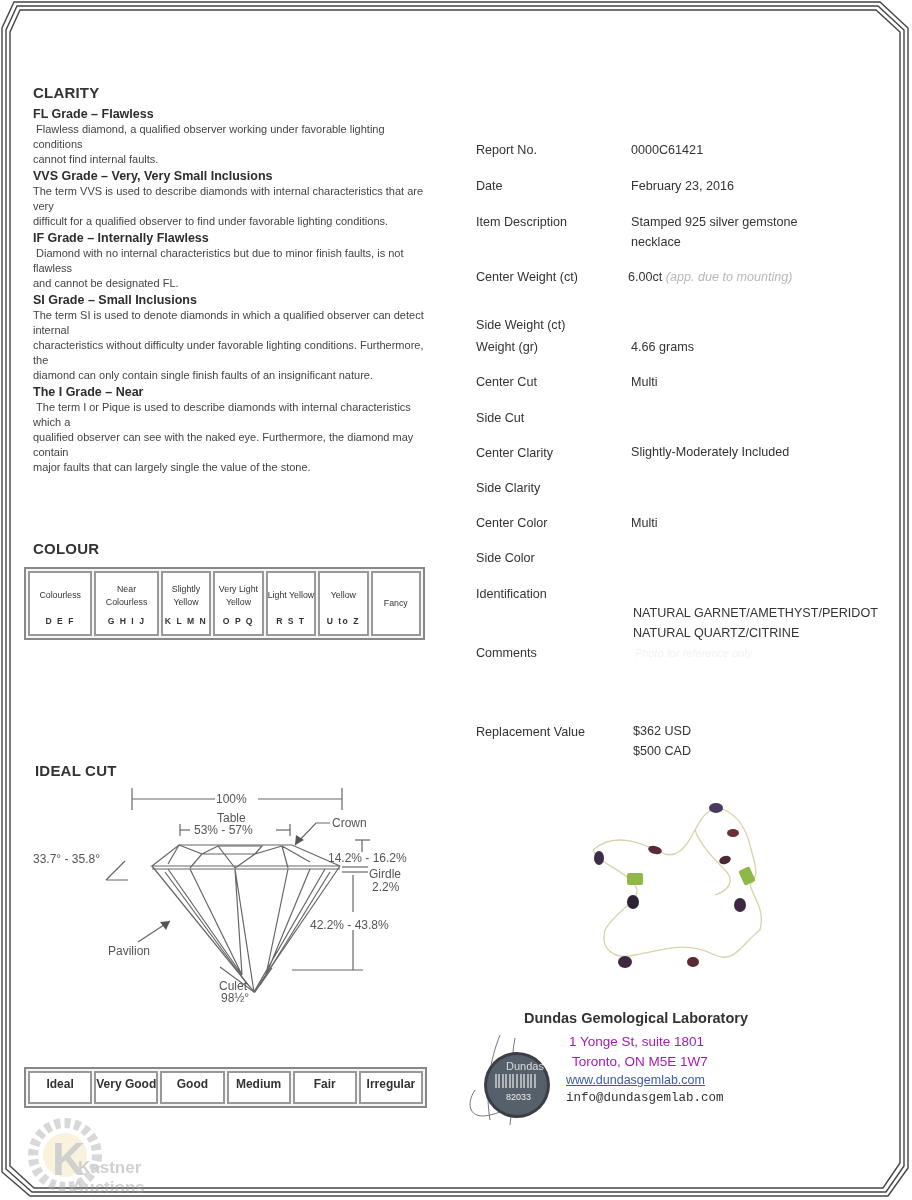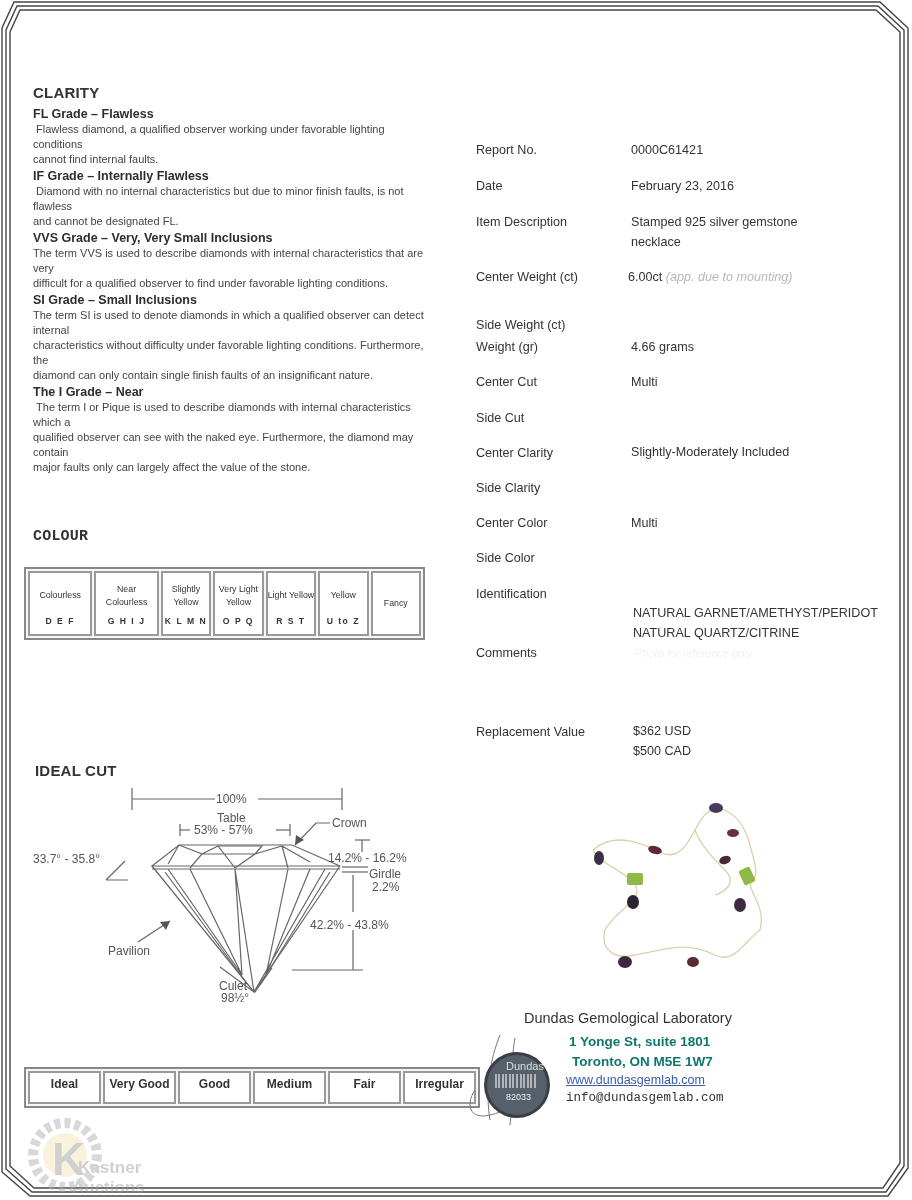--- a/index.html
+++ b/index.html
@@ -6,44 +6,44 @@
   body { width: 912px; height: 1200px; position: relative; overflow: hidden;
          font-family: "Liberation Sans", sans-serif; color: #333; }
   .frame { position: absolute; left: 0; top: 0; width: 912px; height: 1200px; pointer-events: none; }
   .abs { position: absolute; }
   .h1 { font-weight: bold; font-size: 15px; color: #333; letter-spacing: 0.2px; }
   .grade-title { font-weight: bold; font-size: 12.5px; color: #2d2d2d; margin: 0; line-height: 16px; }
   .grade-desc { font-size: 11px; color: #444; line-height: 15px; margin: 0 0 1px 0; }
   .clarity { left: 33px; top: 84px; width: 400px; }
   .clarity .h1 { margin-bottom: 5px; font-size: 15px; }
 
-  .colour-title { left: 33px; top: 528px; font-family: Liberation Mono, monospace; }
+  .colour-title { left: 33px; top: 540px; }
   .colour-table { left: 24px; top: 567px; width: 401px; height: 73px; border: 2px solid #888;
                   display: flex; padding: 2px; box-sizing: border-box; background: #f6f6f6; gap: 2px; }
   .colour-cell { flex: 1; border: 2px solid #999; background: #fff; display: flex; flex-direction: column;
                  align-items: center; justify-content: flex-start; font-size: 8.8px; color: #333;
                  text-align: center; line-height: 13px; padding-top: 3px; box-sizing: border-box; }
   .colour-cell .name { height: 39px; display: flex; align-items: center; justify-content: center; flex-direction: column; }
   .colour-cell .codes { font-weight: bold; letter-spacing: 1.5px; font-size: 8.6px; }
   .colour-cell.fancy { justify-content: center; padding-top: 0; }
   .colour-cell.w1 { flex: 1.3; }
 
   .cut-title { left: 35px; top: 762px; }
-  .cut-table { left: 24px; top: 1067px; width: 456px; height: 41px; border: 2px solid #888;
+  .cut-table { left: 24px; top: 1067px; width: 403px; height: 41px; border: 2px solid #888;
                display: flex; padding: 2px; box-sizing: border-box; background: #f6f6f6; gap: 2px; }
   .cut-cell { flex: 1; border: 2px solid #999; background: #fff; font-weight: bold; font-size: 12px;
               color: #333; text-align: center; line-height: 16px; padding-top: 3px; box-sizing: border-box; }
   .row-label { position: absolute; left: 476px; font-size: 12.6px; color: #333; }
   .row-value { position: absolute; left: 631px; font-size: 12.6px; color: #333; line-height: 20px; }
   .muted-italic { color: #b8b8b8; font-style: italic; }
   .faint { color: #f2f2f2; font-style: italic; }
 
   .lab { left: 524px; top: 1010px; }
-  .lab-name { font-weight: normal; font-size: 14.5px; color: #333; }
-  .lab-line { font-weight: bold; font-size: 13.5px; color: #0f766e; }
+  .lab-name { font-weight: bold; font-size: 14.5px; color: #333; }
+  .lab-line { font-weight: normal; font-size: 13.5px; color: #a21caf; }
   .lab-link { font-size: 12.5px; color: #3b5aa8; text-decoration: underline; }
   .lab-mail { font-size: 12.5px; color: #333; font-family: Liberation Mono, monospace; }
 
   .watermark { left: 20px; top: 1115px; width: 150px; height: 85px; opacity: 0.45; }
 </style>
 </head>
 <body>
 
 <svg class="frame" viewBox="0 0 912 1200">
   <g fill="none" stroke="#444" stroke-width="1.4">
@@ -53,36 +53,36 @@
   </g>
 </svg>
 
 <div class="abs clarity">
   <div class="h1">CLARITY</div>
   <div>
     <p class="grade-title">FL Grade – Flawless</p>
     <p class="grade-desc">&nbsp;<span>Flawless diamond, a qualified observer working under favorable lighting conditions</span><br><span>cannot find internal faults.</span></p>
   </div>
   <div>
+    <p class="grade-title">VVS Grade – Very, Very Small Inclusions</p>
+    <p class="grade-desc"><span>The term VVS is used to describe diamonds with internal characteristics that are very</span><br><span>difficult for a qualified observer to find under favorable lighting conditions.</span></p>
+  </div>
+  <div>
     <p class="grade-title">IF Grade – Internally Flawless</p>
     <p class="grade-desc">&nbsp;<span>Diamond with no internal characteristics but due to minor finish faults, is not flawless</span><br><span>and cannot be designated FL.</span></p>
   </div>
   <div>
-    <p class="grade-title">VVS Grade – Very, Very Small Inclusions</p>
-    <p class="grade-desc"><span>The term VVS is used to describe diamonds with internal characteristics that are very</span><br><span>difficult for a qualified observer to find under favorable lighting conditions.</span></p>
-  </div>
-  <div>
   </div>
   <div>
     <p class="grade-title">SI Grade – Small Inclusions</p>
     <p class="grade-desc"><span>The term SI is used to denote diamonds in which a qualified observer can detect internal</span><br><span>characteristics without difficulty under favorable lighting conditions. Furthermore, the</span><br><span>diamond can only contain single finish faults of an insignificant nature.</span></p>
   </div>
   <div>
     <p class="grade-title">The I Grade – Near</p>
-    <p class="grade-desc">&nbsp;<span>The term I or Pique is used to describe diamonds with internal characteristics which a</span><br><span>qualified observer can see with the naked eye. Furthermore, the diamond may contain</span><br><span>major faults only can largely affect the value of the stone.</span></p>
+    <p class="grade-desc">&nbsp;<span>The term I or Pique is used to describe diamonds with internal characteristics which a</span><br><span>qualified observer can see with the naked eye. Furthermore, the diamond may contain</span><br><span>major faults that can largely single the value of the stone.</span></p>
   </div>
 </div>
 
 <div class="abs h1 colour-title">COLOUR</div>
 <div class="abs colour-table">
   <div class="colour-cell w1">
     <div class="name">Colourless</div>
     <div class="codes">D E F</div>
   </div>
   <div class="colour-cell w1">

